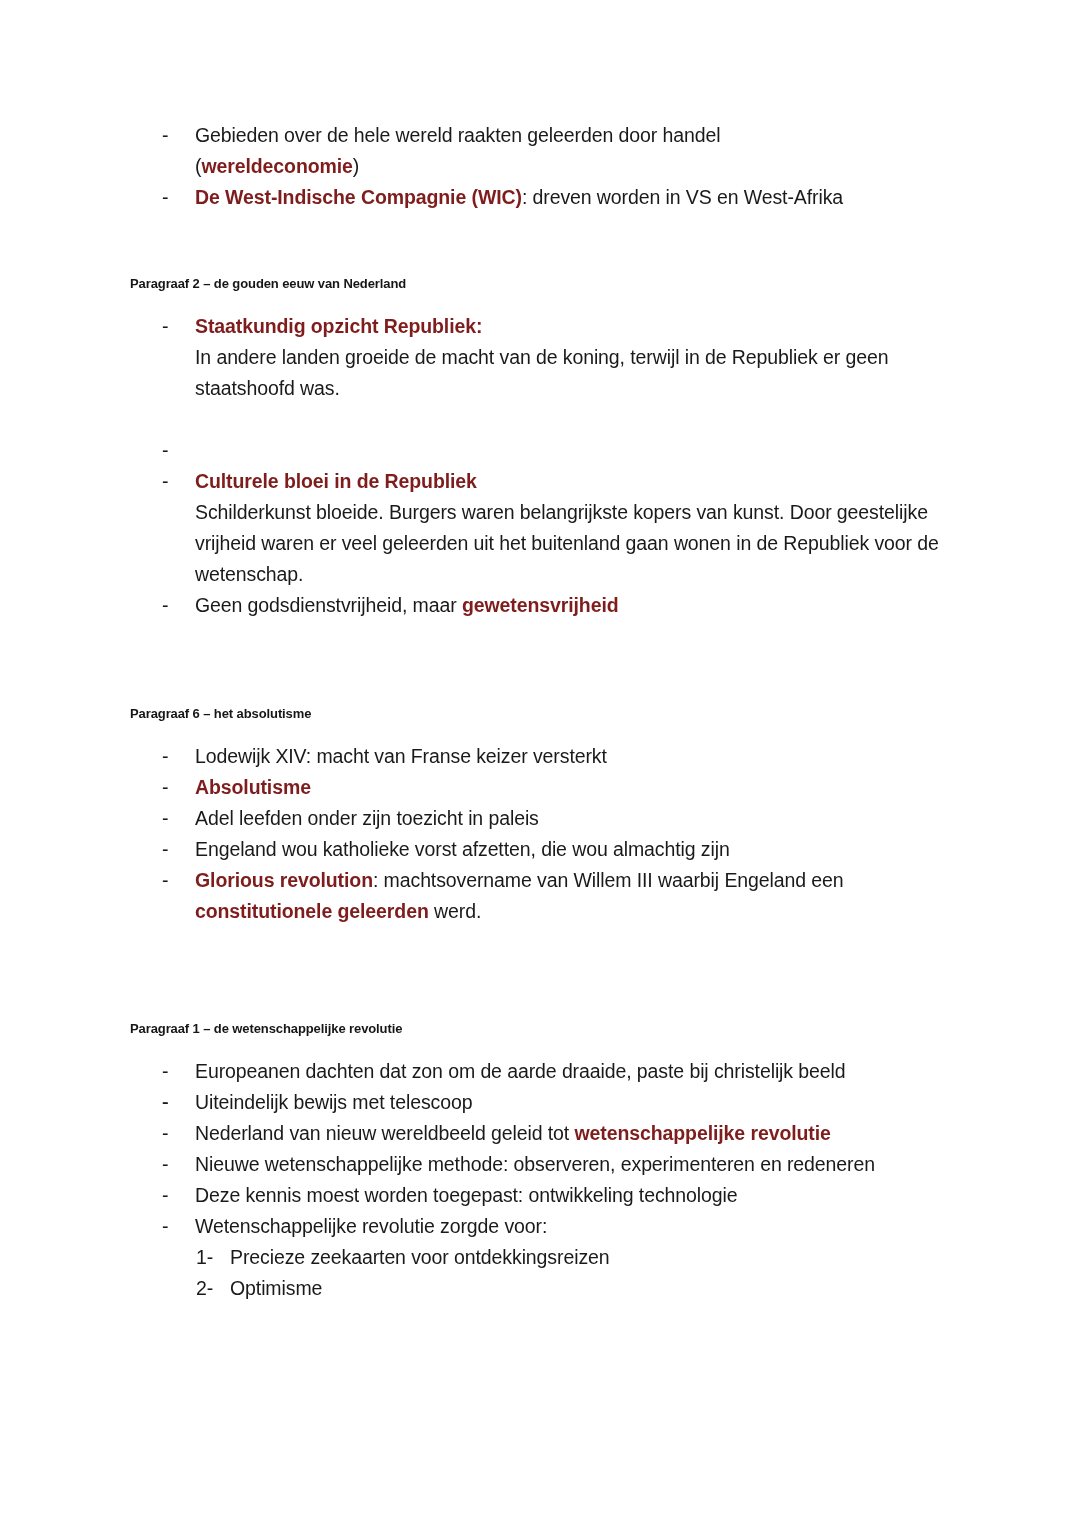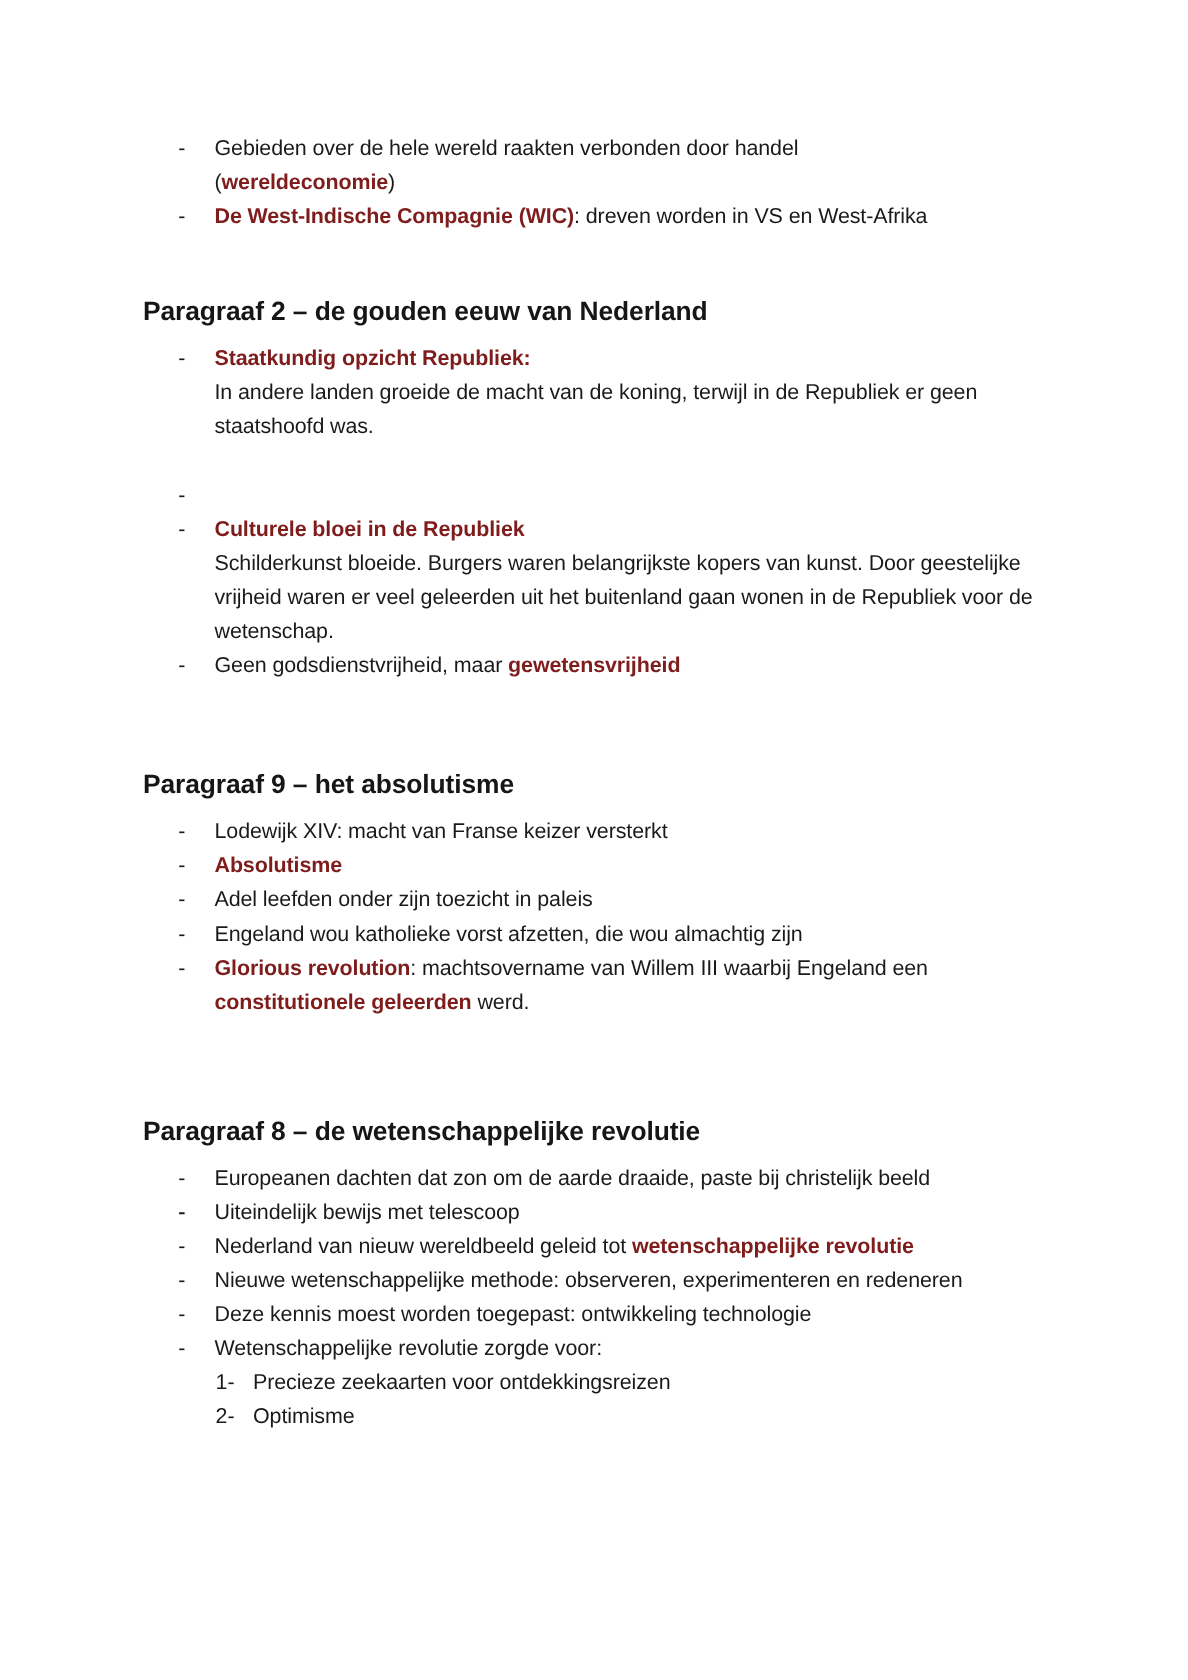--- a/index.html
+++ b/index.html
@@ -22,21 +22,21 @@
   }
   .doc-body {
     position: absolute;
     left: 130px;
     top: 120px;
     width: 830px;
   }
 
   
   .section-heading {
-    font-size: 24px;
+    font-size: 13px;
     font-weight: bold;
     line-height: 30px;
     letter-spacing: -0.1px;
     color: #161616;
     margin: 0;
   }
 
   
   ul.bullets, ol.numbers {
     list-style: none;
@@ -93,21 +93,21 @@
 </style>
 </head>
 <body>
 
 <div class="page">
   <div class="doc-body">
 
     <ul class="bullets">
       <li class="bullet-item">
         <span class="marker">-</span>
-        <span><span>Gebieden over de hele wereld raakten verbonden door handel</span></span>
+        <span><span>Gebieden over de hele wereld raakten geleerden door handel</span></span>
       </li>
       <li class="cont-line">
         <span>(</span><b>wereldeconomie</b><span>)</span>
       </li>
       <li class="bullet-item">
         <span class="marker">-</span>
         <b>De West-Indische Compagnie (WIC)</b><span>: dreven worden in VS en West-Afrika</span>
       </li>
     </ul>
 
@@ -143,21 +143,21 @@
       <li class="cont-line">Schilderkunst bloeide. Burgers waren belangrijkste kopers van kunst. Door geestelijke vrijheid waren er veel geleerden uit het buitenland gaan wonen in de Republiek voor de wetenschap.</li>
       <li class="bullet-item">
         <span class="marker">-</span>
         <span>Geen godsdienstvrijheid, maar </span><b>gewetensvrijheid</b>
       </li>
     </ul>
 
     <div class="gap-xl"></div>
     <div class="gap-sm"></div>
 
-    <h2 class="section-heading">Paragraaf 9 – het absolutisme</h2>
+    <h2 class="section-heading">Paragraaf 6 – het absolutisme</h2>
 
     <div class="gap-xs"></div>
 
     <ul class="bullets">
       <li class="bullet-item">
         <span class="marker">-</span>
         <span>Lodewijk XIV: macht van Franse keizer versterkt</span>
       </li>
       <li class="bullet-item">
         <span class="marker">-</span>
@@ -173,21 +173,21 @@
       </li>
       <li class="bullet-item">
         <span class="marker">-</span>
         <b>Glorious revolution</b><span>: machtsovername van Willem III waarbij Engeland een </span><b>constitutionele geleerden</b><span> werd.</span>
       </li>
     </ul>
 
     <div class="gap-xl"></div>
     <div class="gap-md"></div>
 
-    <h2 class="section-heading">Paragraaf 8 – de wetenschappelijke revolutie</h2>
+    <h2 class="section-heading">Paragraaf 1 – de wetenschappelijke revolutie</h2>
 
     <div class="gap-xs"></div>
 
     <ul class="bullets">
       <li class="bullet-item">
         <span class="marker">-</span>
         <span>Europeanen dachten dat zon om de aarde draaide, paste bij christelijk beeld</span>
       </li>
       <li class="bullet-item">
         <span class="marker">-</span>

